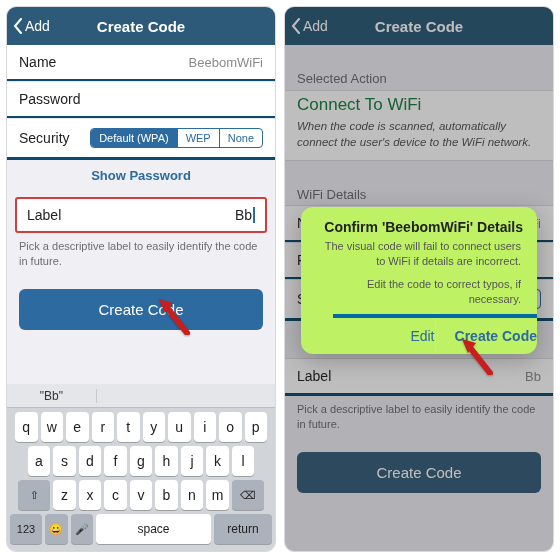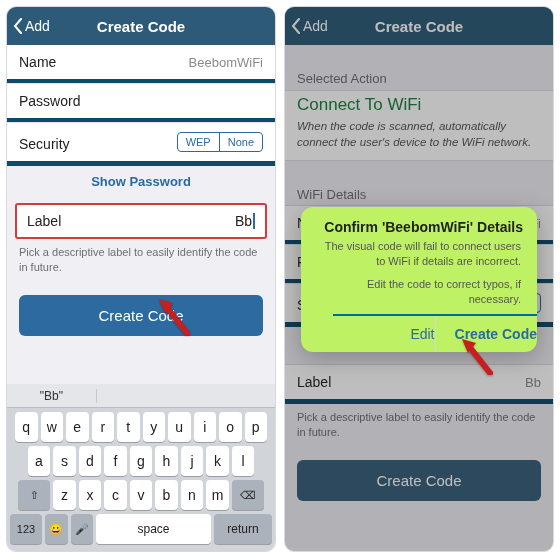--- a/index.html
+++ b/index.html
@@ -46,24 +46,24 @@
   .navbar .back svg { margin-right: 2px; }
   .section-header {
     font-size: 13px;
     color: #6d6d72;
     padding: 26px 12px 4px;
     text-transform: none;
   }
   .row {
     background: #fff;
     border-top: 1px solid #dcdce0;
-    border-bottom: 5px solid #0c4a6e;
+    border-bottom: 3px solid #0c4a6e;
     padding: 9px 12px;
     display: flex;
-    align-items: flex-end;
+    align-items: center;
     justify-content: space-between;
     font-size: 14px;
     margin-top: -1px;
   }
   .row .val { color: #8a8a8e; font-size: 13px; }
   .row-group .row + .row { border-top: 1px solid #e5e5ea; }
   .seg {
     display: inline-flex;
     border: 1px solid #2c6aa0;
     border-radius: 4px;
@@ -176,21 +176,21 @@
     position: absolute;
     left: 16px; right: 16px; top: 200px;
     background: #bef264;
     border-radius: 12px;
     overflow: hidden;
     text-align: right;
     box-shadow: 0 6px 24px rgba(0,0,0,.25);
   }
   .alert h4 { margin: 12px 14px 4px; font-size: 14px; font-weight: 600; color:#222;}
   .alert p { margin: 0 16px 8px; font-size: 11px; color: #555; line-height:1.35;}
-  .alert .btns { display: flex; border-top: 2px solid #0369a1; margin-left: 32px; }
+  .alert .btns { display: flex; border-top: 4px solid #0369a1; margin-left: 32px; }
   .alert .btns span {
     flex: 1; padding: 10px 0; color: #2c6aa0; font-size: 14px;
     border-right: 1px solid #d7d7db;
   }
   .alert .btns span:last-child { border-right: none; font-weight: 600; }
 </style>
 </head>
 <body>
 
 <div class="phone">
@@ -209,20 +209,21 @@
       <span>Name</span>
       <span class="val">BeebomWiFi</span>
     </div>
     <div class="row">
       <span>Password</span>
       <span class="val"></span>
     </div>
     <div class="row">
       <span>Security</span>
       <span class="seg">
+        <span class="sel">Default (WPA)</span>
         <span>WEP</span>
         <span>None</span>
       </span>
     </div>
   </div>
 
   <div class="link-row">Show Password</div>
 
   <div class="input-row">
     <span>Label</span>

